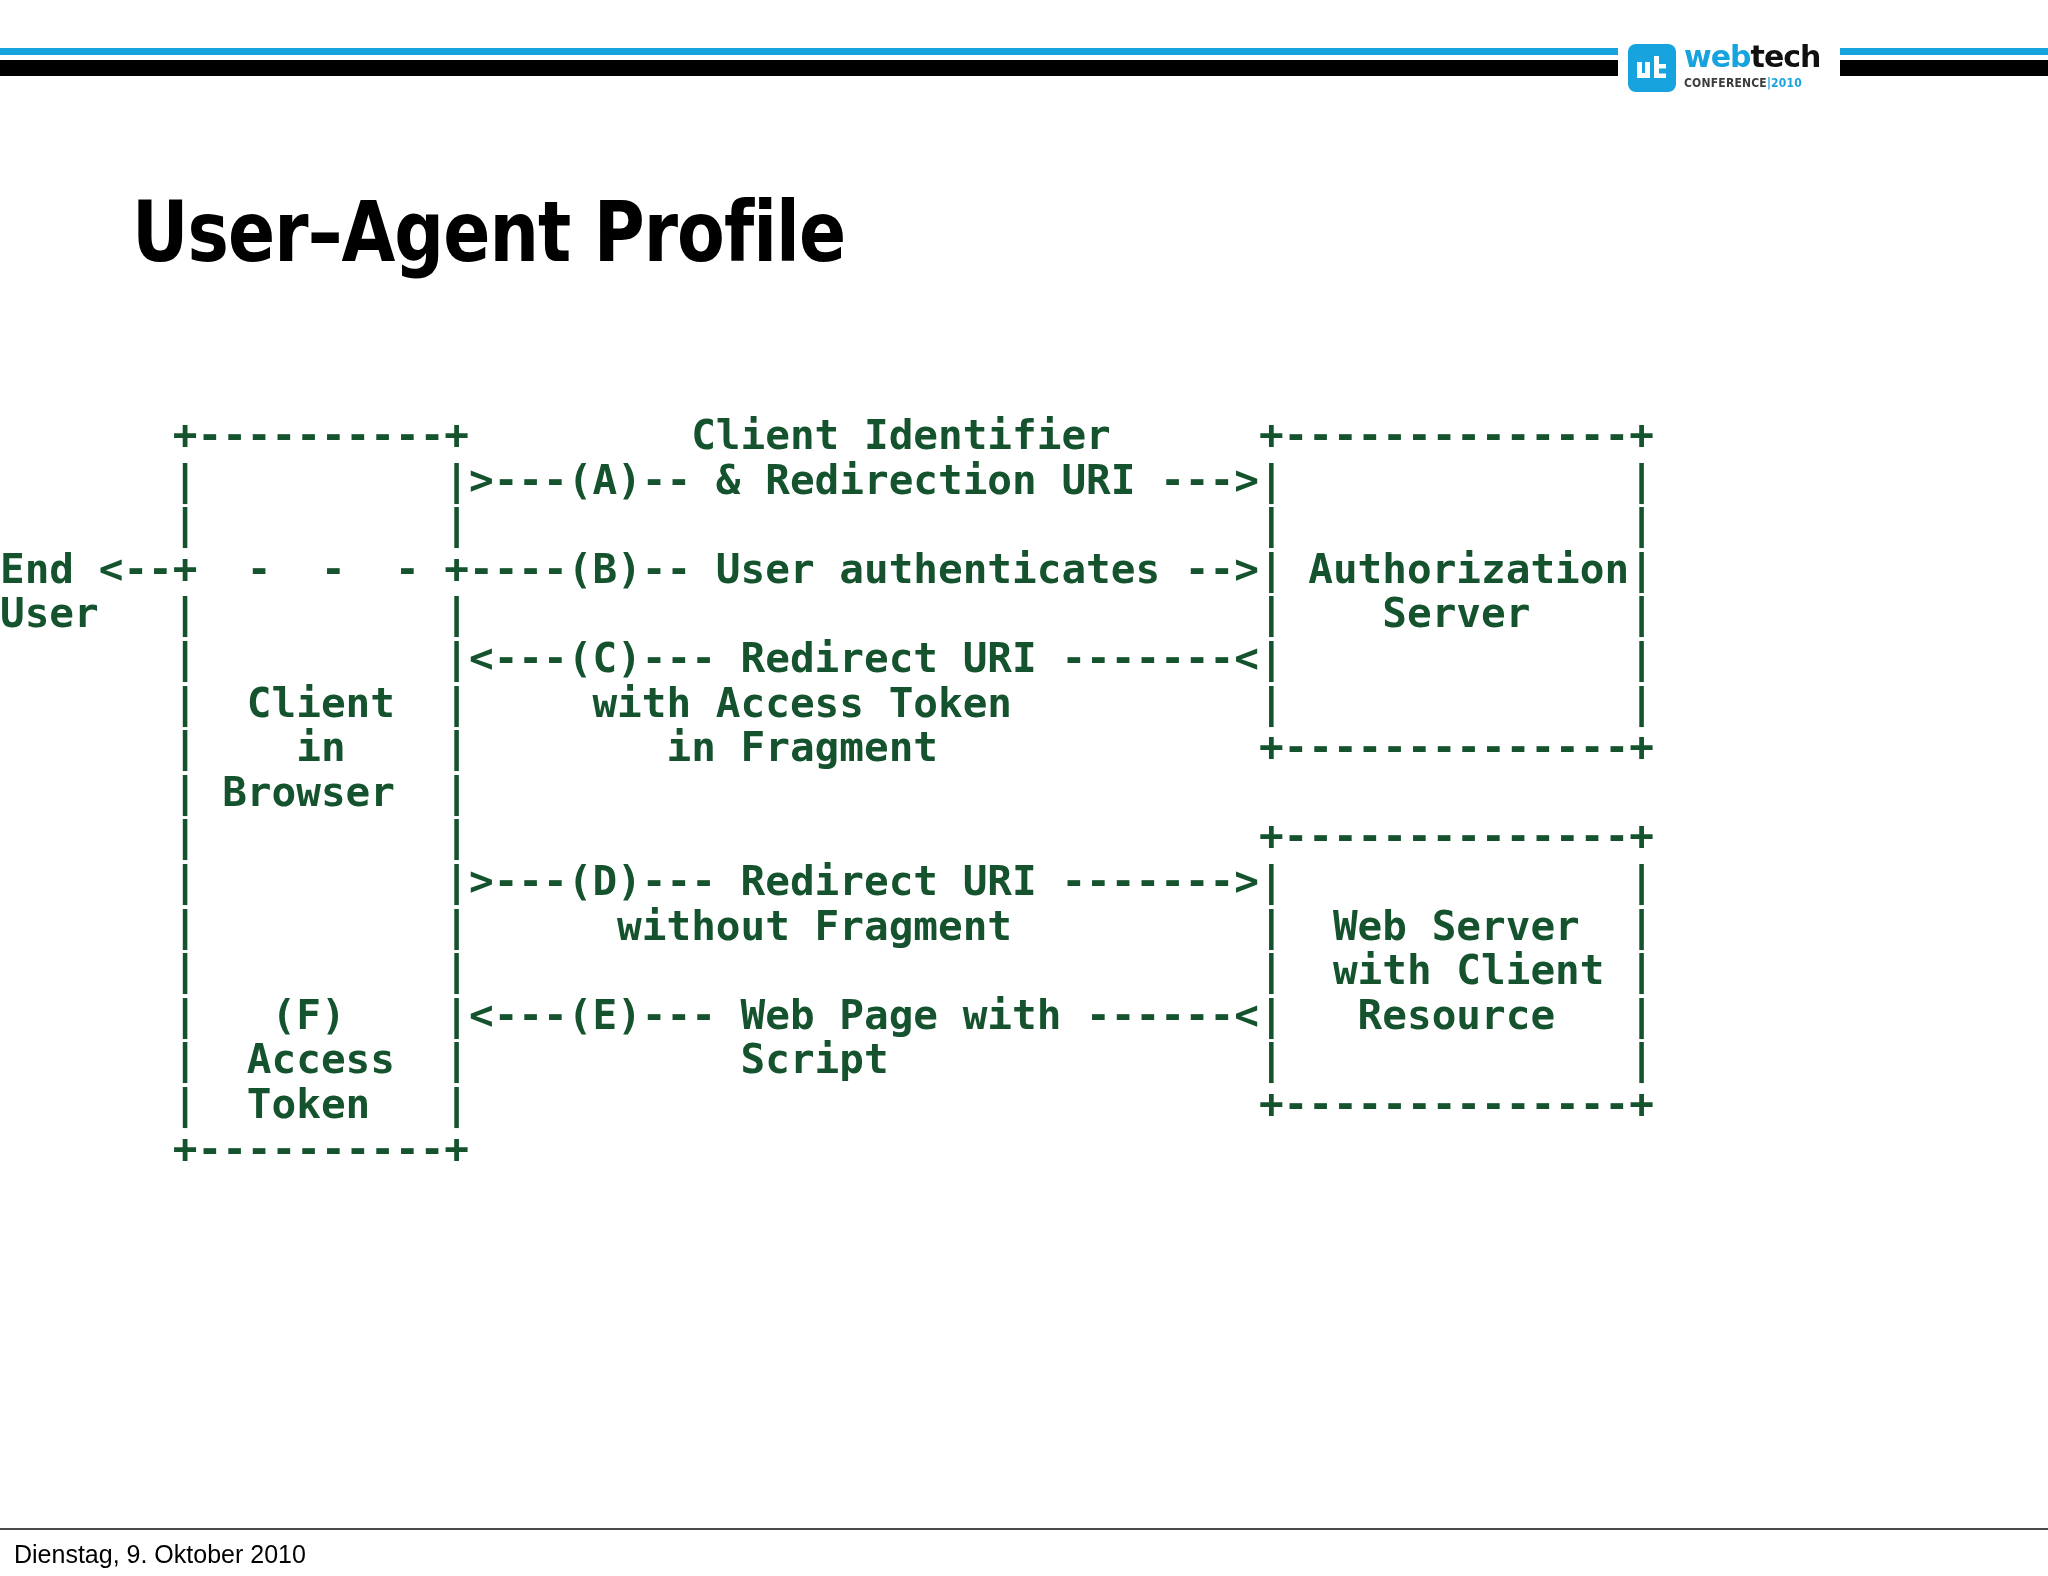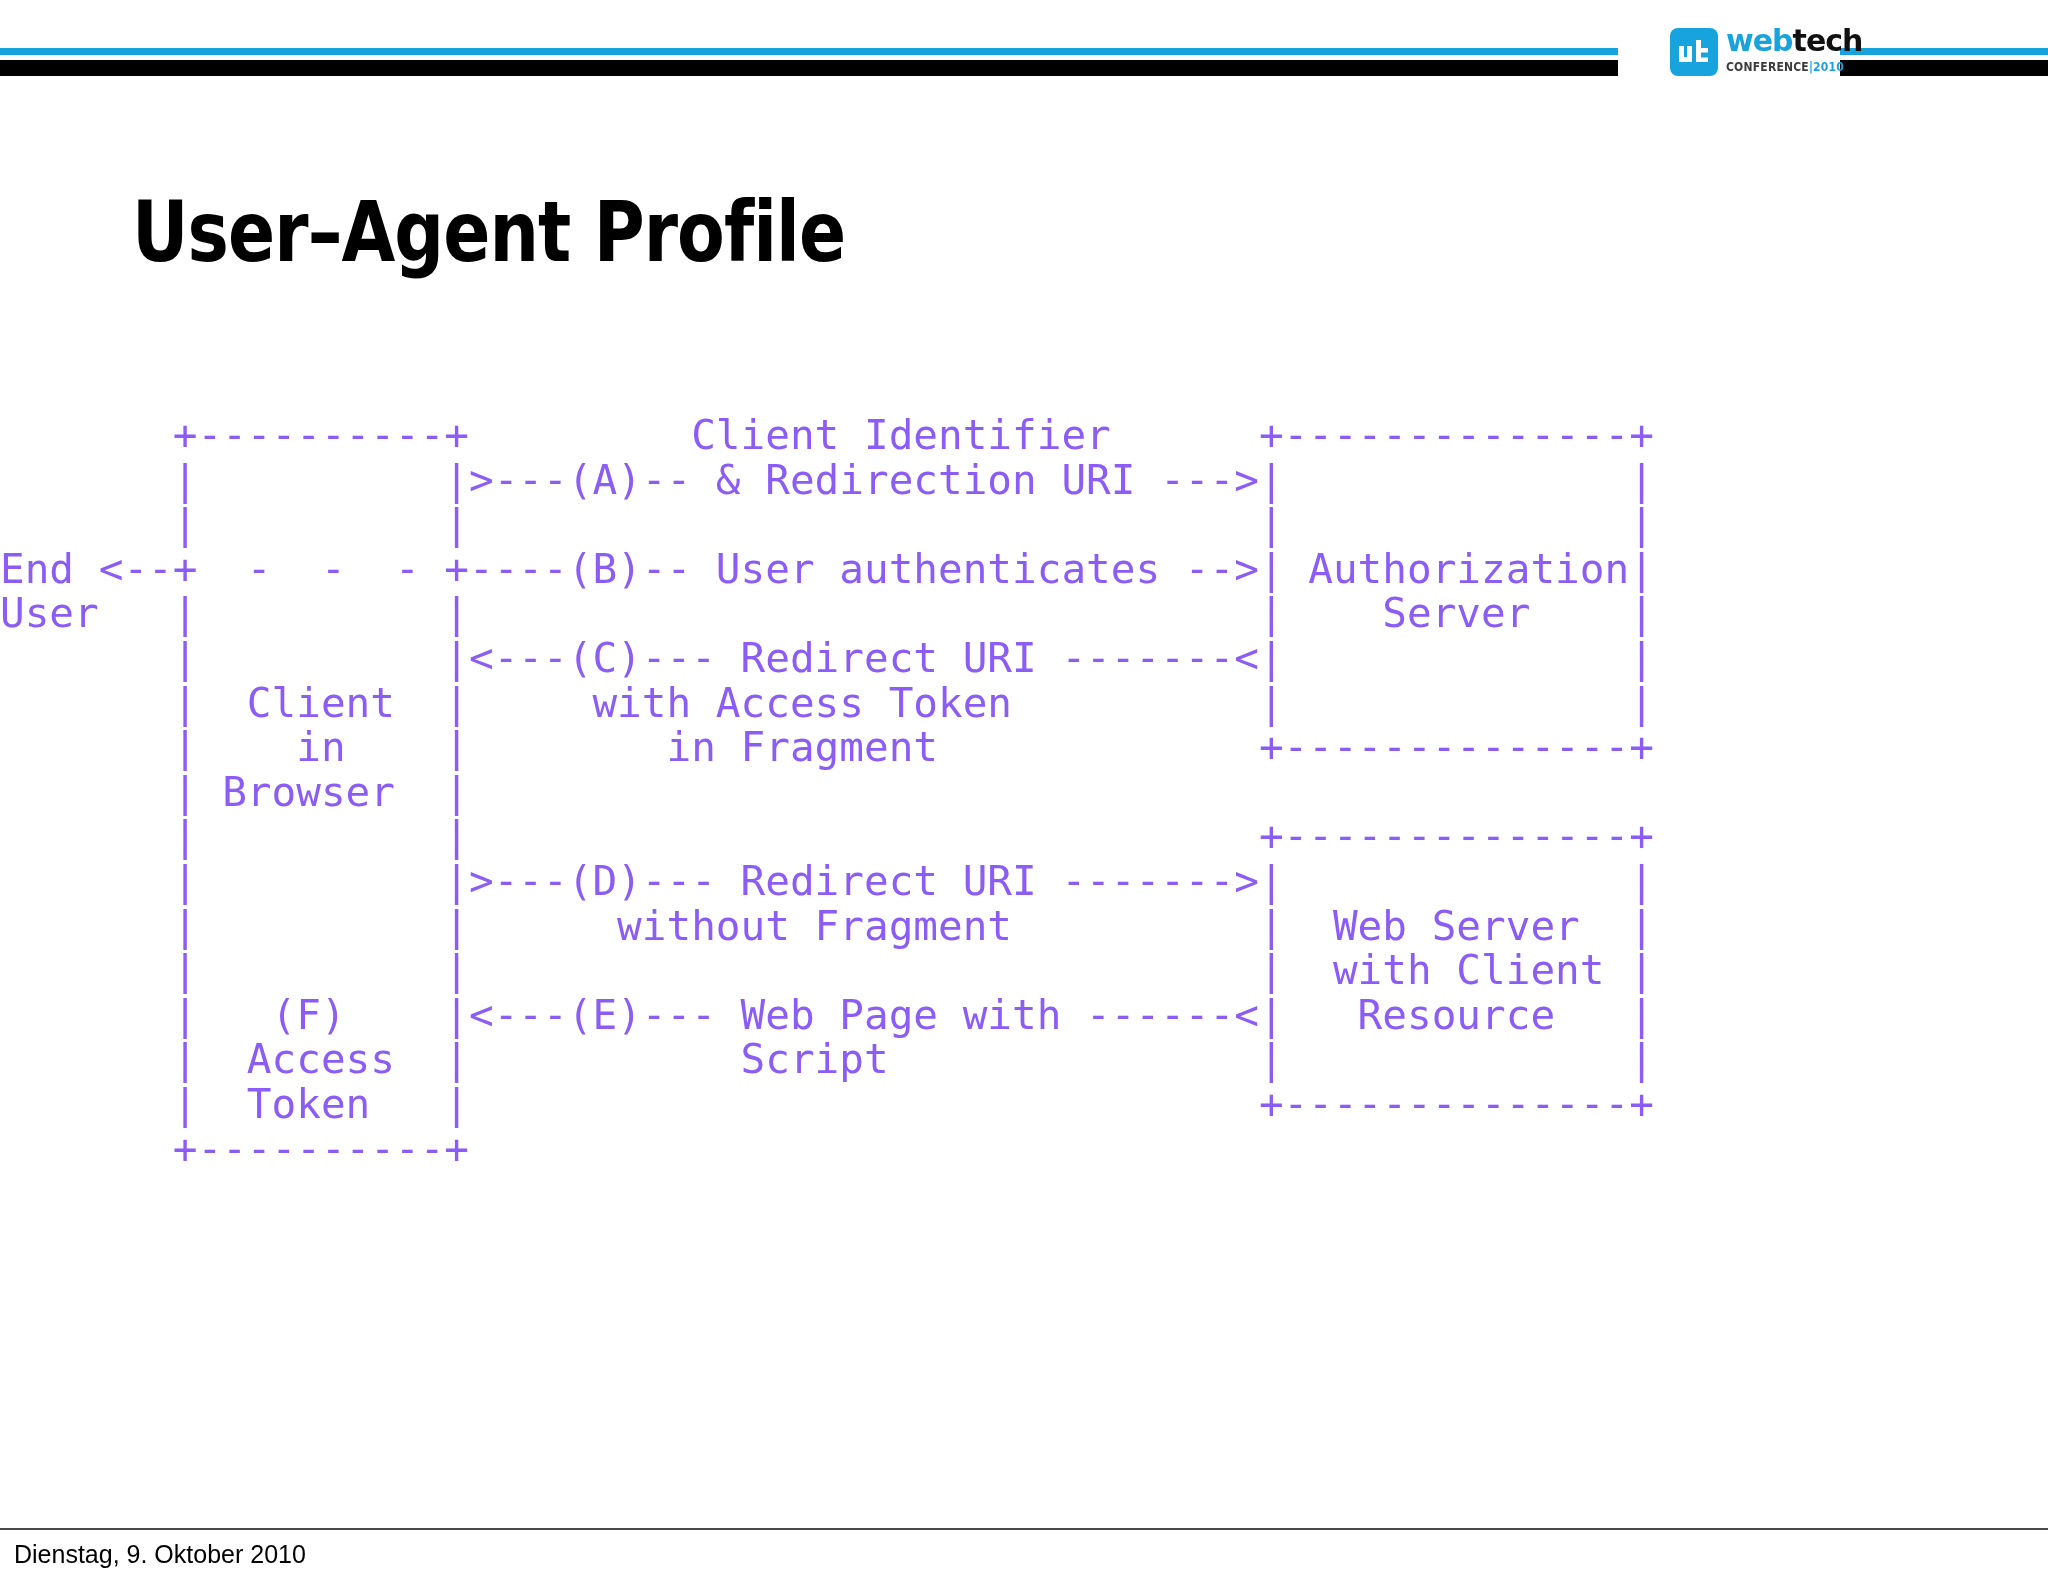--- a/index.html
+++ b/index.html
@@ -53,24 +53,23 @@
     top: 60px;
     width: 208px;
     height: 16px;
     background: #000000;
   }
 
   
   #brand-logo {
     position: absolute;
     left: 1628px;
-    top: 24px;
+    top: 40px;
     width: 212px;
     height: 56px;
-    margin-left: 42px;
   }
   .logo-mark {
     position: absolute;
     left: 0;
     top: 4px;
     width: 48px;
     height: 48px;
     background: #17a3dd;
     border-radius: 8px;
   }
@@ -133,24 +132,24 @@
 
   
   #ascii-diagram {
     position: absolute;
     left: 0px;
     top: 372px;
     width: 2048px;
     font-family: "DejaVu Sans Mono", "Liberation Mono", monospace;
     font-size: 41px;
     line-height: 44.6px;
-    color: #8b5cf6;
+    color: #14532d;
     white-space: pre;
     letter-spacing: 0px;
-    font-weight: 400;
+    font-weight: 700;
     -webkit-font-smoothing: antialiased;
   }
   #ascii-diagram .ascii-line {
     display: block;
     height: 44.6px;
     white-space: pre;
   }
 
   
   #footer-rule {

